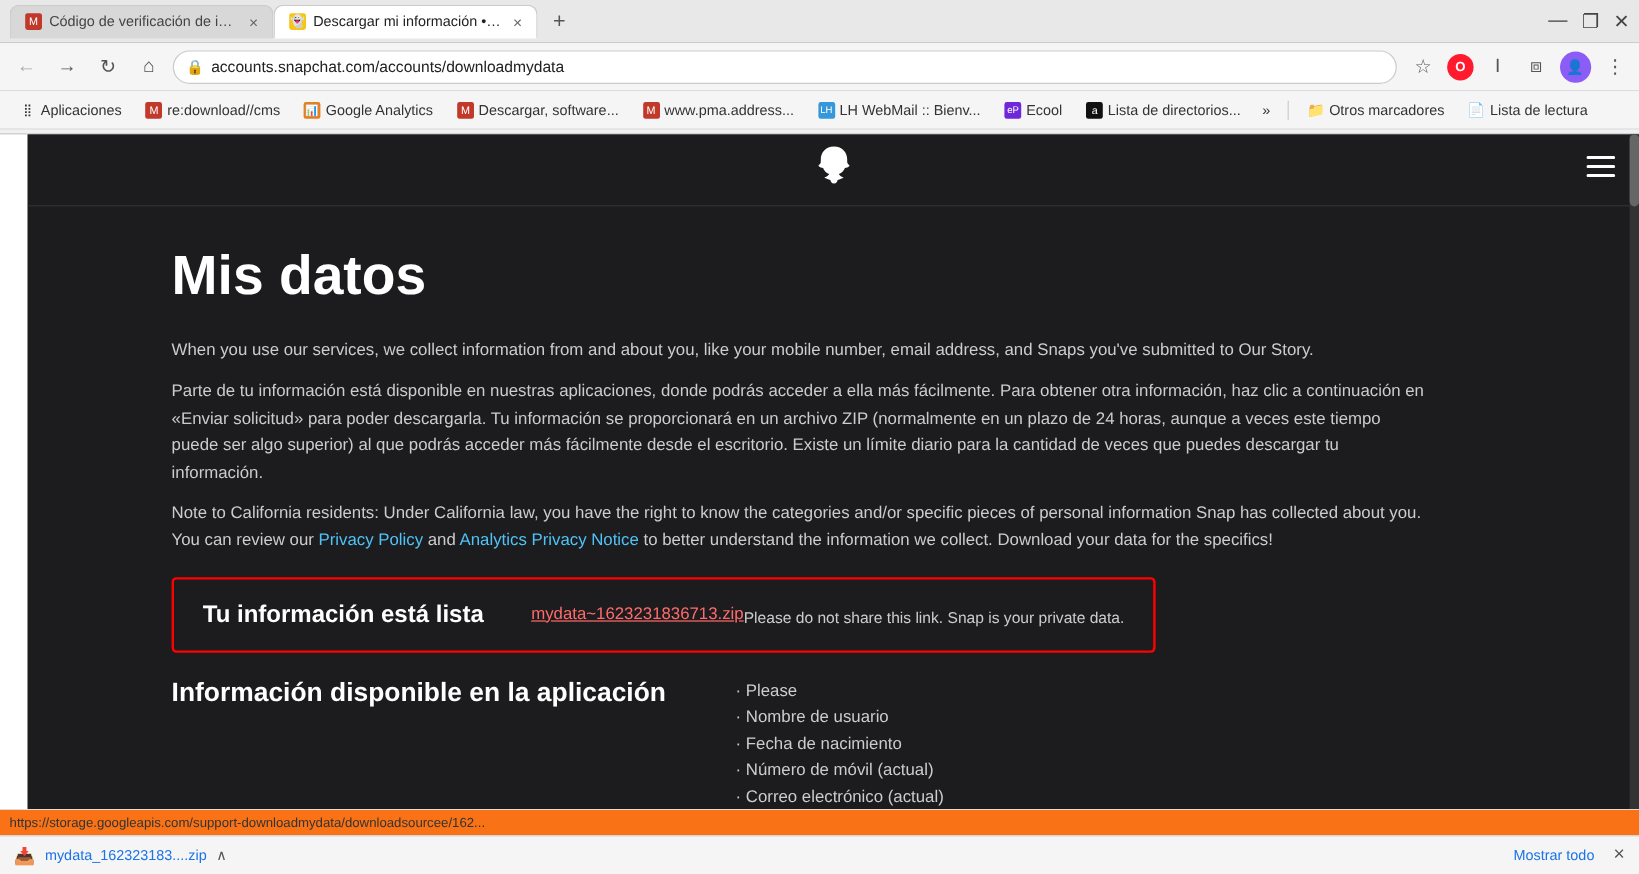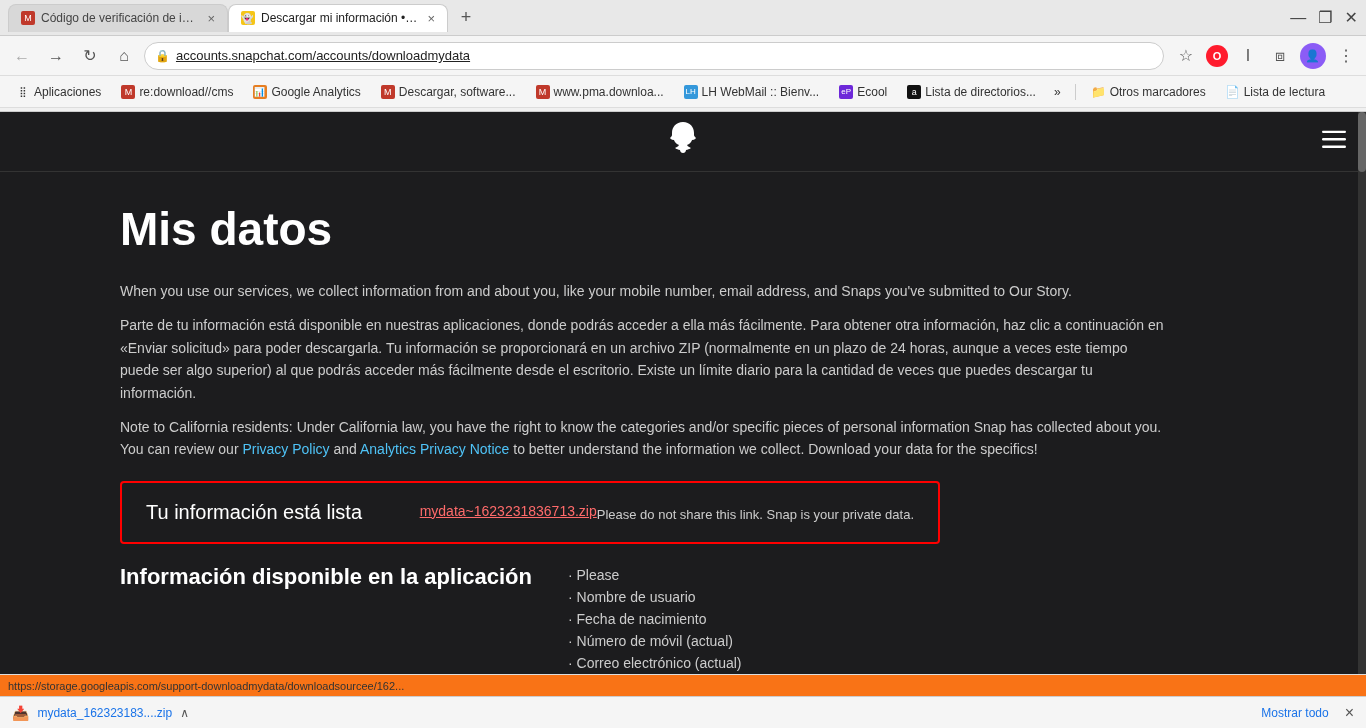--- a/index.html
+++ b/index.html
@@ -20,57 +20,57 @@
     .tab-new { width: 28px; height: 28px; display: flex; align-items: center; justify-content: center; font-size: 18px; color: #555; cursor: pointer; margin-left: 4px; }
     .window-controls { display: flex; gap: 12px; align-items: center; margin-left: auto; }
     .win-ctrl { font-size: 16px; color: #444; cursor: pointer; }
 
     
     .address-bar { height: 40px; display: flex; align-items: center; padding: 0 8px; gap: 6px; background: #f5f5f5; border-bottom: 1px solid #ddd; }
     .nav-btn { width: 28px; height: 28px; display: flex; align-items: center; justify-content: center; border-radius: 50%; cursor: pointer; color: #555; font-size: 16px; border: none; background: none; }
     .nav-btn.disabled { color: #aaa; cursor: default; }
     .url-bar { flex: 1; height: 28px; border-radius: 14px; background: #fff; border: 1px solid #ccc; display: flex; align-items: center; padding: 0 10px; font-size: 13px; color: #333; gap: 6px; }
     .lock-icon { color: #555; font-size: 12px; }
-    .url-text { flex: 1; color: #222; font-size: 13px; text-decoration: underline; }
+    .url-text { flex: 1; color: #222; font-size: 13px; }
     .browser-icons { display: flex; align-items: center; gap: 8px; margin-left: 4px; }
     .browser-icon { width: 24px; height: 24px; display: flex; align-items: center; justify-content: center; cursor: pointer; border-radius: 50%; color: #555; font-size: 16px; }
     .profile-avatar { width: 26px; height: 26px; border-radius: 50%; background: #8B5CF6; display: flex; align-items: center; justify-content: center; color: white; font-size: 12px; }
 
     
     .bookmarks-bar { height: 32px; display: flex; align-items: center; padding: 0 8px; gap: 4px; background: #f5f5f5; border-bottom: 1px solid #ddd; overflow: hidden; font-size: 12px; }
     .bookmark-item { display: flex; align-items: center; gap: 4px; padding: 3px 8px; border-radius: 4px; cursor: pointer; white-space: nowrap; color: #333; }
     .bookmark-favicon { width: 14px; height: 14px; border-radius: 2px; display: flex; align-items: center; justify-content: center; font-size: 10px; flex-shrink: 0; }
     .bm-apps { background: none; }
     .bm-red { background: #c0392b; color: white; }
     .bm-black { background: #111; color: white; }
     .bookmark-more { padding: 3px 6px; border-radius: 4px; cursor: pointer; color: #333; }
 
     
-    .page-content { background: #1c1c1e; color: #fff; height: calc(728px - 112px - 32px); overflow: hidden; position: relative; }
+    .page-content { background: #1c1c1e; color: #fff; height: calc(728px - 112px - 32px); overflow: hidden; position: relative; margin-left: 23px; }
 
     
     .snap-header { display: flex; align-items: center; justify-content: center; height: 60px; background: #1c1c1e; position: relative; border-bottom: 1px solid #333; }
     .snap-logo { color: white; font-size: 28px; }
     .snap-menu { position: absolute; right: 20px; top: 50%; transform: translateY(-50%); cursor: pointer; color: white; font-size: 20px; }
 
     
     .main-content { padding: 30px 120px; background: #1c1c1e; }
     .page-title { font-size: 46px; font-weight: bold; color: #fff; margin-bottom: 24px; }
     .info-text { color: #ccc; font-size: 14px; line-height: 1.6; margin-bottom: 12px; max-width: 1050px; }
     .info-text a { color: #4fc3f7; text-decoration: none; }
 
     
     .data-ready-box { border: 2px solid red; border-radius: 4px; padding: 18px 24px; margin: 20px 0; display: flex; align-items: center; justify-content: space-between; max-width: 820px; background: #1c1c1e; }
-    .data-ready-title { font-size: 20px; font-weight: normal; color: #fff; }
+    .data-ready-title { font-size: 20px; font-weight: bold; color: #fff; }
     .data-link-section { display: flex; flex-direction: row; align-items: flex-start; }
     .data-link { color: #ff6b6b; font-size: 14px; text-decoration: underline; cursor: pointer; }
     .data-warning { color: #ccc; font-size: 13px; margin-top: 4px; }
 
     
-    .app-info { display: flex; gap: 36px; margin-top: 10px; }
+    .app-info { display: flex; gap: 58px; margin-top: 10px; }
     .app-info-title { font-size: 22px; font-weight: bold; color: #fff; margin-bottom: 12px; }
     .app-info-list { list-style: none; padding: 0; }
     .app-info-list li { color: #ccc; font-size: 14px; padding: 3px 0; }
     .app-info-list li::before { content: '· '; }
 
     
     .status-bar { position: fixed; bottom: 32px; left: 0; right: 0; height: 22px; background: #f97316; border-top: 1px solid #ddd; display: flex; align-items: center; padding: 0 8px; font-size: 11px; color: #333; z-index: 100; }
     .status-url { overflow: hidden; text-overflow: ellipsis; white-space: nowrap; max-width: 420px; }
 
     
@@ -147,21 +147,21 @@
     <div class="bookmark-item">
       <span class="bookmark-favicon" style="background:#e67e22;color:white;width:14px;height:14px;border-radius:2px;display:inline-flex;align-items:center;justify-content:center;font-size:9px;">📊</span>
       <span>Google Analytics</span>
     </div>
     <div class="bookmark-item">
       <span class="bookmark-favicon bm-red" style="background:#c0392b;color:white;width:14px;height:14px;border-radius:2px;display:inline-flex;align-items:center;justify-content:center;font-size:9px;">M</span>
       <span>Descargar, software...</span>
     </div>
     <div class="bookmark-item">
       <span class="bookmark-favicon bm-red" style="background:#c0392b;color:white;width:14px;height:14px;border-radius:2px;display:inline-flex;align-items:center;justify-content:center;font-size:9px;">M</span>
-      <span>www.pma.downloa...</span>
+      <span>www.pma.address...</span>
     </div>
     <div class="bookmark-item">
       <span class="bookmark-favicon" style="background:#3498db;color:white;width:14px;height:14px;border-radius:2px;display:inline-flex;align-items:center;justify-content:center;font-size:8px;">LH</span>
       <span>LH WebMail :: Bienv...</span>
     </div>
     <div class="bookmark-item">
       <span class="bookmark-favicon" style="background:#6d28d9;color:white;width:14px;height:14px;border-radius:2px;display:inline-flex;align-items:center;justify-content:center;font-size:8px;">eP</span>
       <span>Ecool</span>
     </div>
     <div class="bookmark-item">

